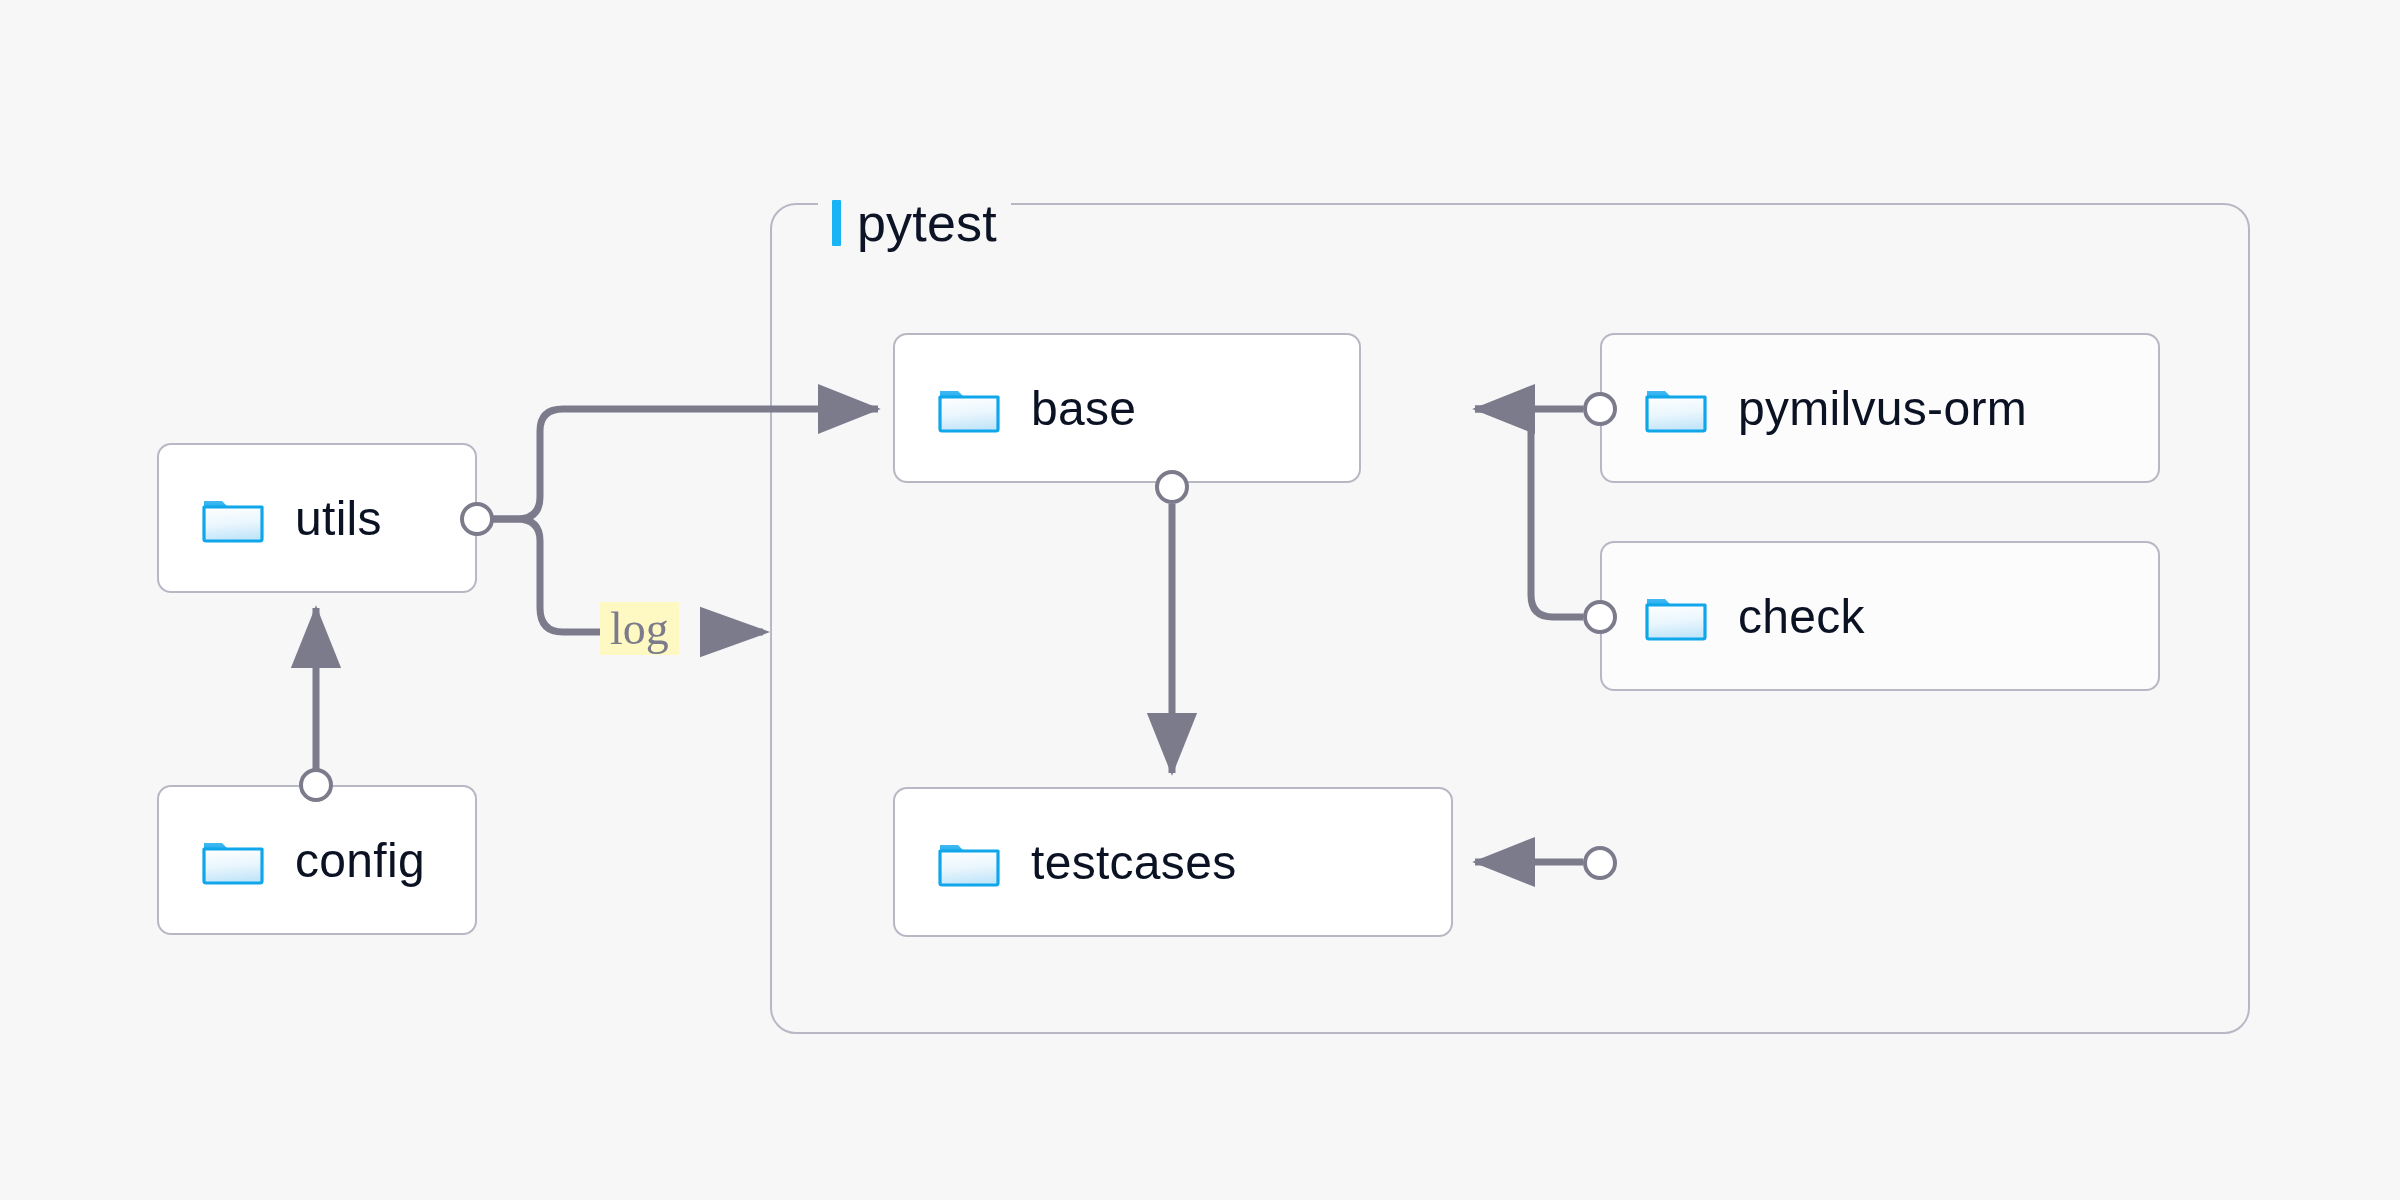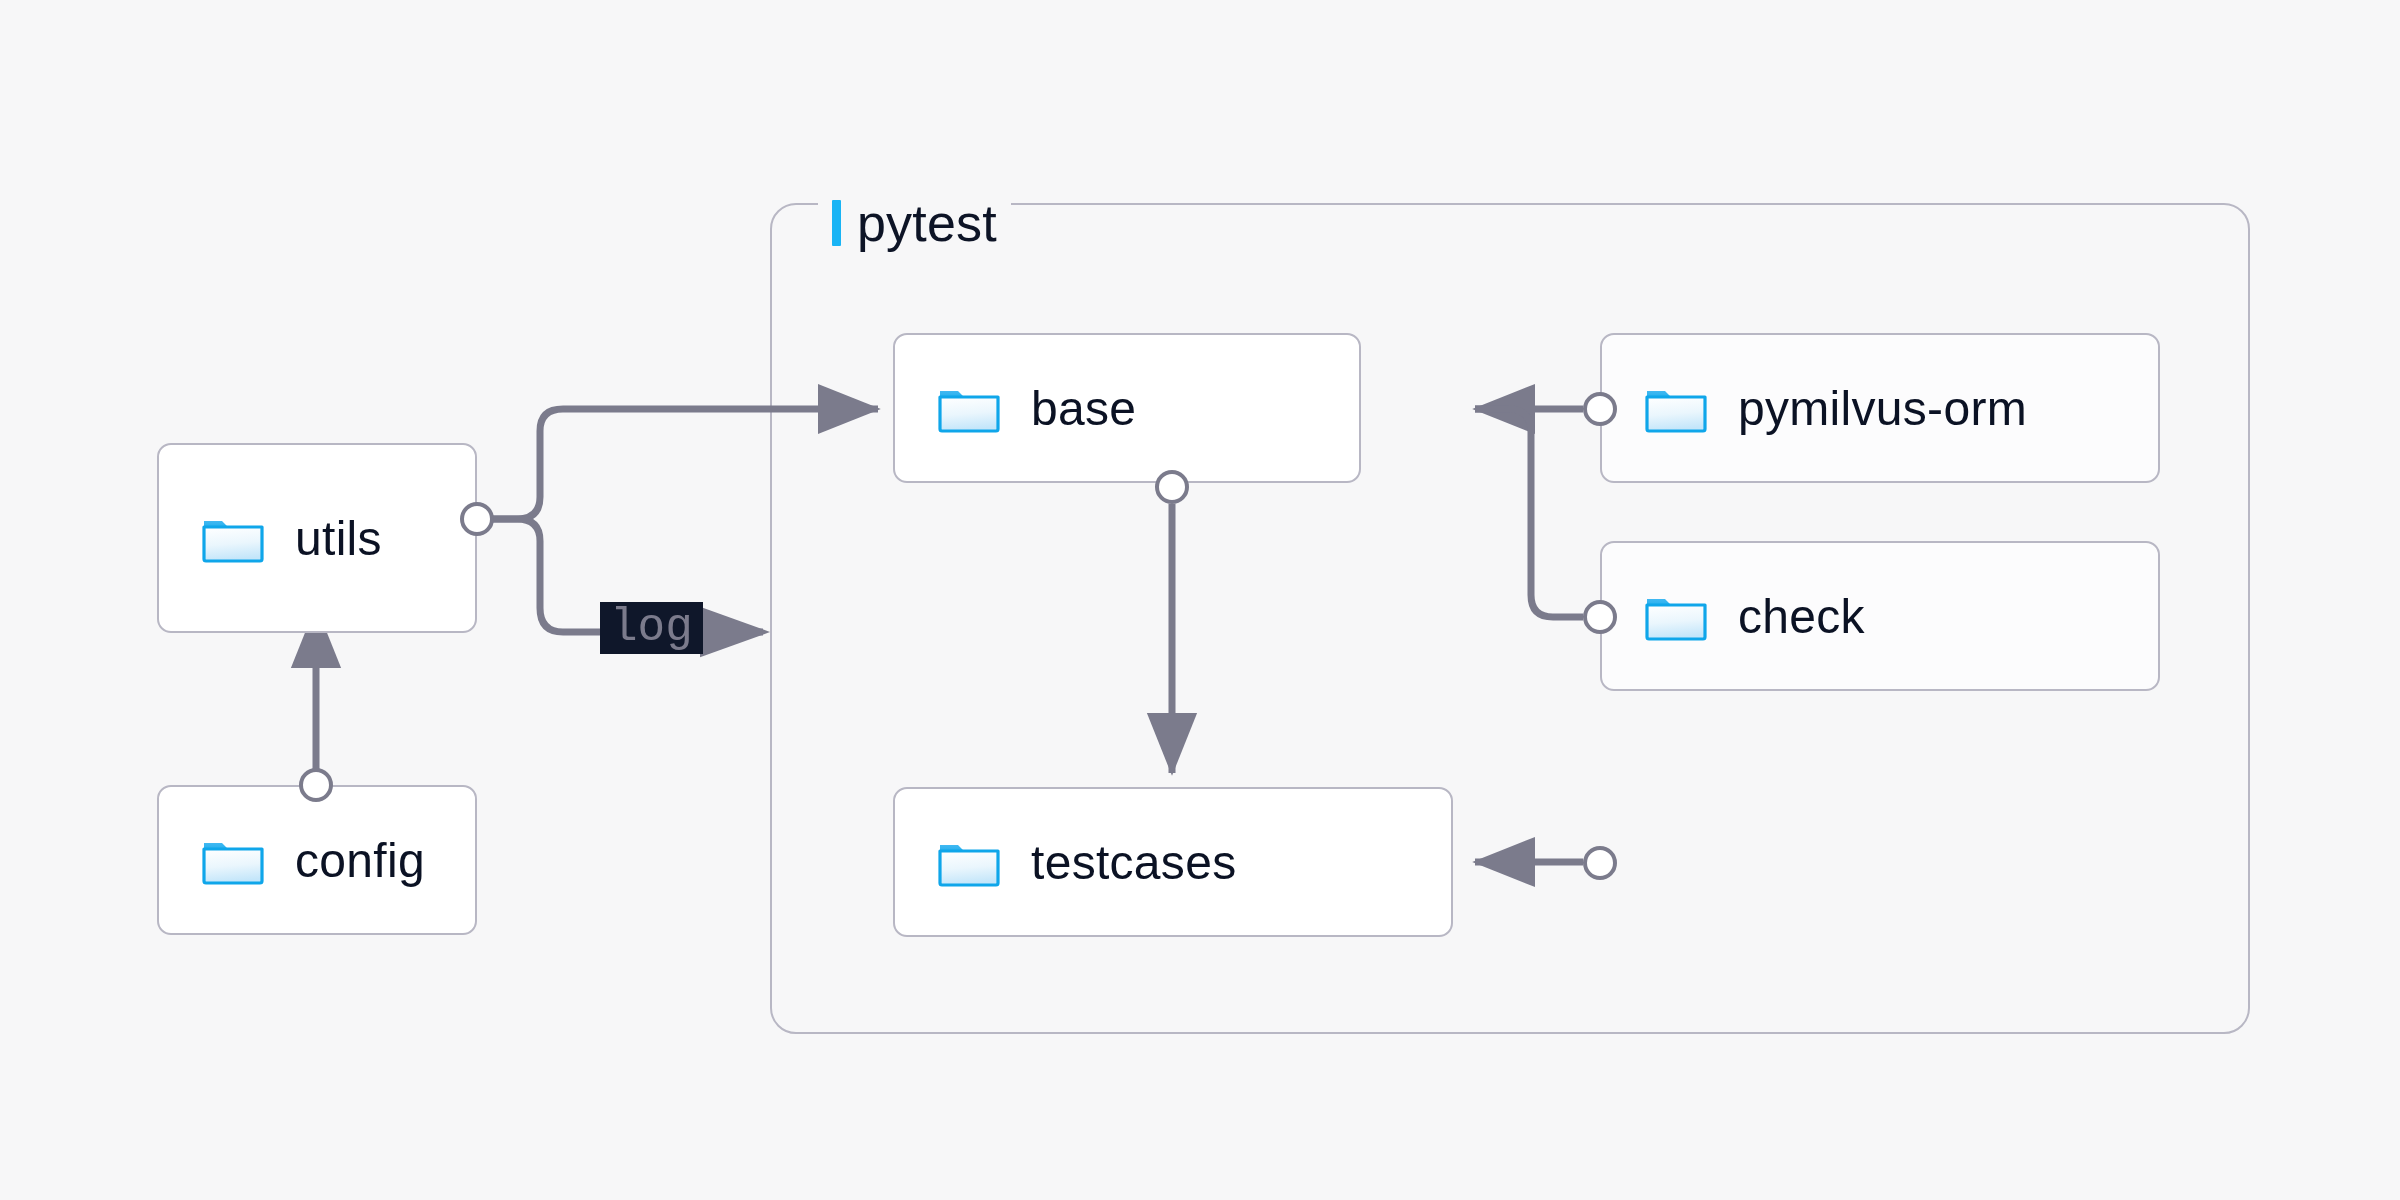--- a/index.html
+++ b/index.html
@@ -71,23 +71,23 @@
     box-sizing:border-box;
     z-index:4;
   }
 
   
   .edge-label{
     position:absolute;
     font-size:46px;
     color:#7b7b8c;
     z-index:4;
-    background:#0f172a;
+    background:#fef9c3;
     padding:0 10px;
-    font-family:Liberation Mono, monospace;
+    font-family:Liberation Serif, serif;
     white-space:nowrap;
   }
 </style>
 </head>
 <body>
 
 <div id="canvas">
 
   <svg id="edges" viewBox="0 0 2400 1200">
     <defs>
@@ -139,21 +139,21 @@
     </g>
   </svg>
 
   <div class="group-box" style="left:770px;top:203px;width:1476px;height:827px;"></div>
 
   <div class="group-label" style="left:818px;top:193px;height:60px;">
     <span class="bar"></span>
     <span class="gtext">pytest</span>
   </div>
 
-  <div class="node" style="left:157px;top:443px;width:320px;height:190px;">
+  <div class="node" style="left:157px;top:443px;width:320px;height:150px;">
     <svg class="folder" viewBox="0 0 64 54">
       <path d="M3,10 h18 l5,5 h12 v7 h-35 z" fill="url(#folderTab)"></path>
       <path d="M3,16 h58 a0,0 0 0 1 0,0 v32 a2,2 0 0 1 -2,2 h-54 a2,2 0 0 1 -2,-2 z" fill="url(#folderGrad)" stroke="#0fa6ea" stroke-width="3.2" stroke-linejoin="round"></path>
     </svg>
     <span class="label">utils</span>
   </div>
   <div class="port" style="left:460px;top:502px;"></div>
 
   <div class="node" style="left:157px;top:785px;width:320px;height:150px;">
     <svg class="folder" viewBox="0 0 64 54">

